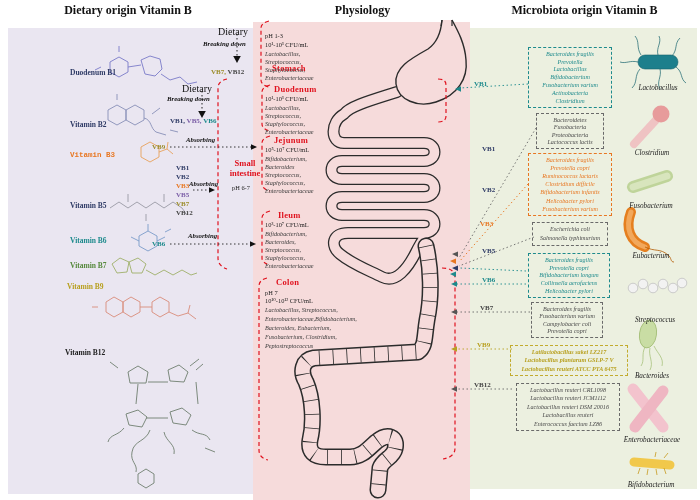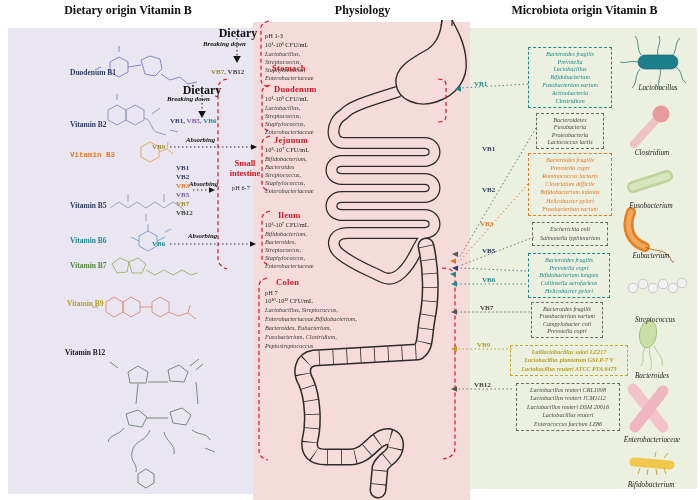--- a/index.html
+++ b/index.html
@@ -9,21 +9,21 @@
   .panel{position:absolute;}
   .p-left{left:8px;top:28px;width:245px;height:466px;background:#EAE6F1;}
   .p-mid{left:253px;top:22px;width:217px;height:478px;background:#F6DBDB;}
   .p-right{left:470px;top:28px;width:227px;height:461px;background:#ECF0E0;}
   .vit{position:absolute;font-size:7.5px;font-weight:bold;white-space:nowrap;}
   .organ-name{position:absolute;color:#E0121E;font-weight:bold;font-size:8.5px;letter-spacing:.3px;white-space:nowrap;}
   .meta{position:absolute;font-size:6.4px;color:#222;white-space:nowrap;}
   .taxa{position:absolute;font-size:6.2px;font-style:italic;color:#3a3a3a;white-space:nowrap;}
   .vb{position:absolute;font-weight:bold;font-size:7px;white-space:nowrap;}
   .act{position:absolute;font-weight:bold;font-style:italic;font-size:6.8px;color:#111;white-space:nowrap;}
-  .lbl{position:absolute;font-weight:bold;font-size:12px;color:#111;text-align:center;white-space:nowrap;}
+  .lbl{position:absolute;font-weight:normal;font-size:10px;color:#111;text-align:left;white-space:nowrap;}
   .si{position:absolute;color:#E0121E;font-weight:bold;font-size:8.5px;text-align:center;line-height:10px;}
   .vbox{position:absolute;border:1px dashed #777;display:flex;flex-direction:column;
         justify-content:space-around;align-items:center;text-align:center;padding:2px 1px;box-sizing:border-box;}
   .boxline{font-size:6.1px;font-style:italic;line-height:1.05;white-space:nowrap;}
   .bact{position:absolute;font-size:7.2px;font-style:italic;color:#222;text-align:center;white-space:nowrap;}
   .navy{color:#2F3B66}.teal{color:#1D8A8C}.orange{color:#E87722}.purple{color:#7B5EA7}
   .olive{color:#9C8C2A}.dark{color:#444}.green{color:#55883B}.mustard{color:#B8A020}
   .b-teal{border-color:#1D8A8C}.b-gray{border-color:#6a6a6a}.b-orange{border-color:#E87722}.b-yellow{border-color:#C2AB2E}
   .t-gray{color:#4a4a4a}
   svg.overlay{position:absolute;left:0;top:0;z-index:3;pointer-events:none;}
@@ -183,21 +183,21 @@
       <path d="M640,468 l-2,6 M648,469 l-1,6 M656,469 l1,6 M664,468 l2,6 M664,458 l4,-5 M655,457 l1,-5" stroke="#C89A1E" stroke-width="0.8" fill="none"></path>
     </g>
   </svg>
 
   <div class="vit txt navy" style="left:70px;top:68px;">Duodenum B1</div>
   <div class="vit txt navy" style="left:70px;top:120px;">Vitamin B2</div>
   <div class="vit txt orange" style="left:70px;top:151px;font-family:Liberation Mono, monospace;">Vitamin B3</div>
   <div class="vit txt navy" style="left:70px;top:201px;">Vitamin B5</div>
   <div class="vit txt teal" style="left:70px;top:236px;">Vitamin B6</div>
   <div class="vit txt green" style="left:70px;top:261px;">Vitamin B7</div>
-  <div class="vit txt mustard" style="left:67px;top:299px;">Vitamin B9</div>
+  <div class="vit txt mustard" style="left:67px;top:282px;">Vitamin B9</div>
   <div class="vit txt" style="left:65px;top:348px;color:#222;">Vitamin B12</div>
 
   <div class="lbl txt" style="left:218px;top:26px;width:40px;">Dietary</div>
   <div class="act txt" style="left:203px;top:40px;width:36px;text-align:center;line-height:7px;">Breaking down</div>
   <div class="vb txt" style="left:211px;top:68px;">
     <span class="olive">VB7,</span>
     <span class="dark">VB12</span>
   </div>
 
   <div class="lbl txt" style="left:182px;top:83px;width:40px;">Dietary</div>

